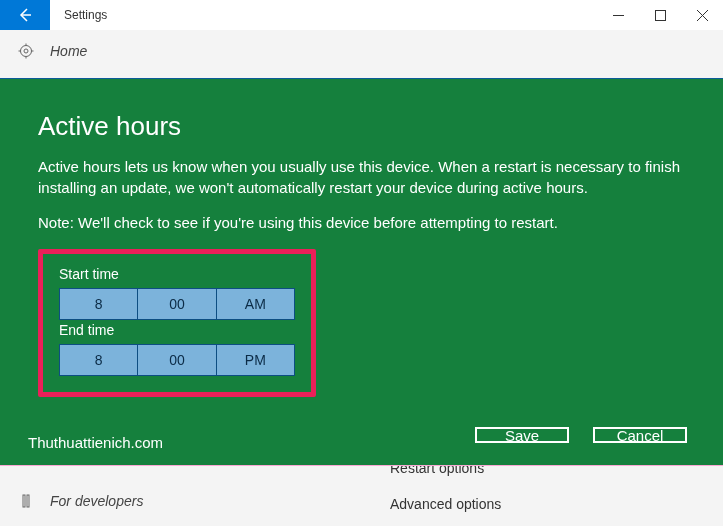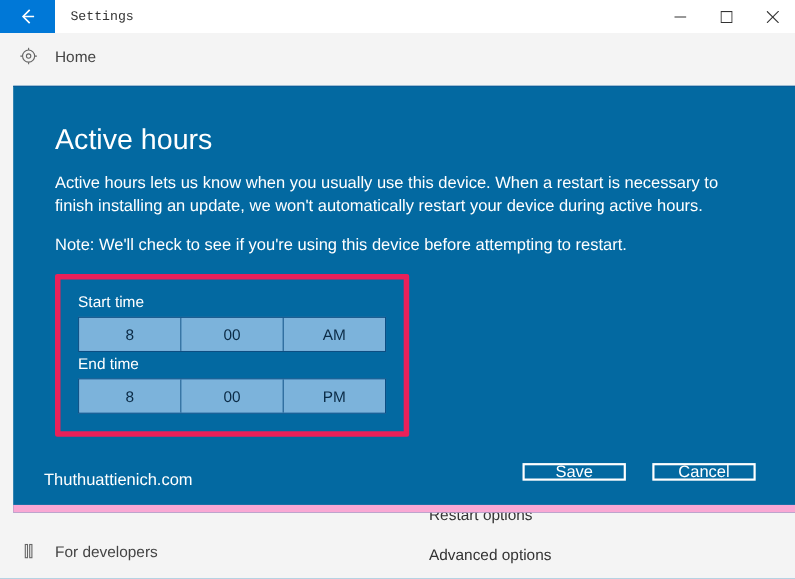--- a/index.html
+++ b/index.html
@@ -1,42 +1,42 @@
 <!DOCTYPE html>
 <html><head>
 <meta charset="utf-8">
 <style>
   * { box-sizing: border-box; margin: 0; padding: 0; font-family: "Segoe UI", Tahoma, sans-serif; }
   body { width: 723px; height: 526px; background: #fff; overflow: hidden; position: relative; }
 
   
   .titlebar { height: 30px; display: flex; align-items: stretch; background: #fff; }
   .back-btn { width: 50px; background: #0078d7; display: flex; align-items: center; justify-content: center; color: #fff; }
-  .title-text { flex: 0 0 auto; padding: 0 14px; font-size: 12px; color: #333; display: flex; align-items: center; font-family: Liberation Mono, monospace; }
+  .title-text { flex: 0 0 auto; padding: 0 14px; font-size: 12px; color: #333; display: flex; align-items: center; }
   .title-spacer { flex: 1; }
   .win-btn { width: 42px; display: flex; align-items: center; justify-content: center; color: #333; }
   .win-btn svg { width: 11px; height: 11px; }
 
   
   .page { position: absolute; top: 30px; left: 0; right: 0; bottom: 0; background: #f4f4f4; }
   .page-left { position: absolute; left: 0; top: 0; width: 300px; }
-  .side-item { display: flex; align-items: center; height: 42px; padding: 0 18px; color: #444; font-size: 14px; gap: 16px; }
+  .side-item { display: flex; align-items: center; height: 42px; padding: 0 18px; color: #444; font-size: 14px; gap: 16px; font-style: italic; }
   .side-icon { width: 16px; display: flex; align-items: center; justify-content: center; color: #666; }
   .page-right { position: absolute; left: 300px; right: 0; top: 0; padding: 16px 0 0 90px; }
   .page-heading { font-size: 22px; font-weight: 400; color: #222; }
   .page-option { font-size: 14px; color: #333; margin-top: 20px; }
 
   
-  .modal { position: absolute; top: 78px; left: 12px; right: 0; height: 388px; background: #0369a1; color: #fff; border-top: 1px solid #0b5b98; border-bottom: 7px solid #f9a8d4; }
+  .modal { position: absolute; top: 78px; left: 0; right: 0; height: 388px; background: #15803d; color: #fff; border-top: 1px solid #0b5b98; border-bottom: 1px solid #f9a8d4; }
   .modal-inner { padding: 32px 38px 20px 38px; }
   .modal-title { font-size: 26px; font-weight: 300; margin-bottom: 14px; }
   .modal-text { font-size: 15px; font-weight: 400; line-height: 1.4; }
   .modal-note { margin-top: 16px; font-size: 15px; }
 
-  .highlight-box { margin-top: 18px; border: 5px solid #ea2059; padding: 10px 16px 16px 16px; width: 322px; border-radius: 2px; }
+  .highlight-box { margin-top: 18px; border: 5px solid #ea2059; padding: 10px 16px 16px 16px; width: 278px; border-radius: 2px; }
   .time-label { font-size: 14px; margin-bottom: 6px; margin-top: 2px; }
   .time-row { display: flex; border: 1px solid #0d4e82; background: #4e95cd; }
   .end-block { }
   .seg { flex: 1; height: 30px; display: flex; align-items: center; justify-content: center; font-size: 14px; color: #0b2b46; border-right: 1px solid #0d4e82; background: #7cb3db; }
   .seg:last-child { border-right: none; }
 
   .modal-buttons { position: absolute; right: 36px; bottom: 22px; display: flex; gap: 24px; }
   .mbtn { width: 94px; height: 16px; border: 2px solid #fff; background: transparent; color: #fff; font-size: 15px; display: flex; align-items: center; justify-content: center; cursor: pointer; }
 
   .watermark { position: absolute; left: 28px; bottom: 14px; font-size: 15px; color: #fff; font-weight: 400; }

